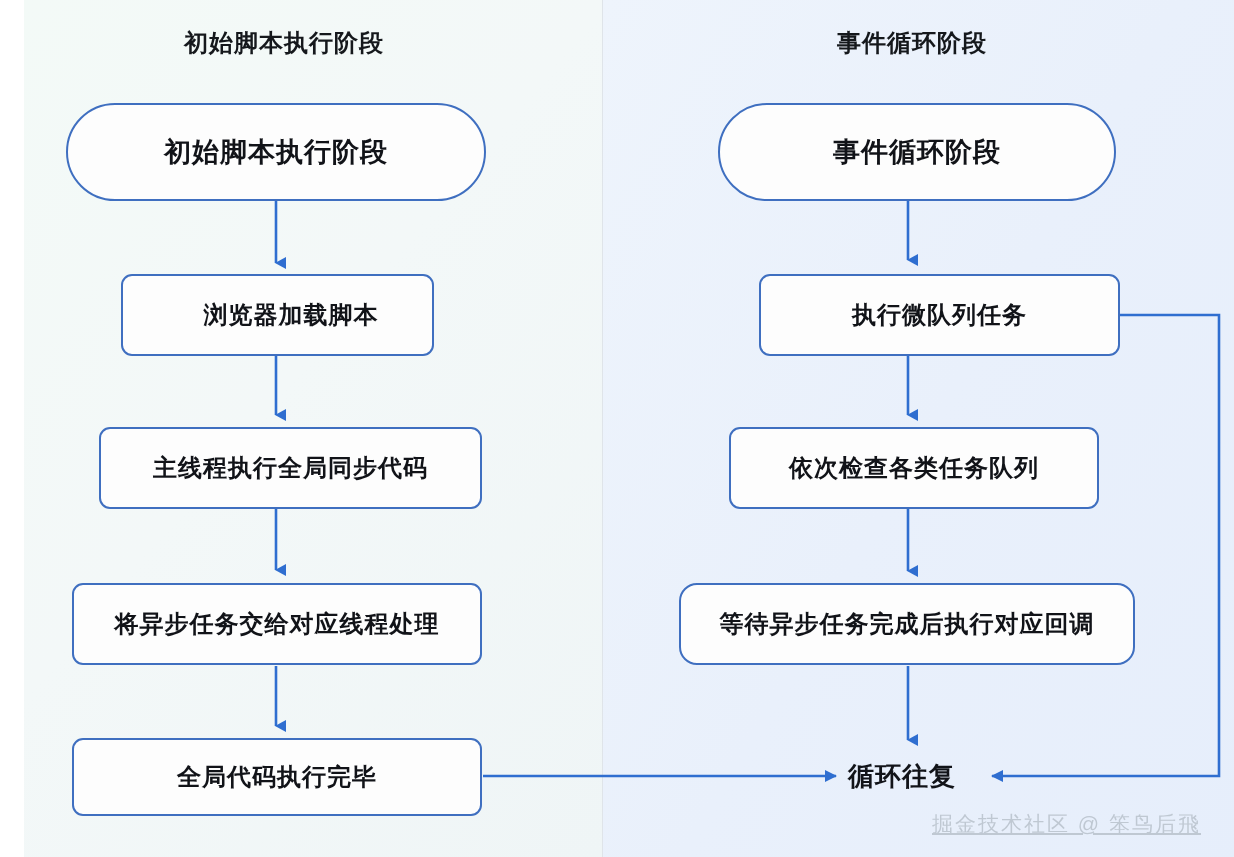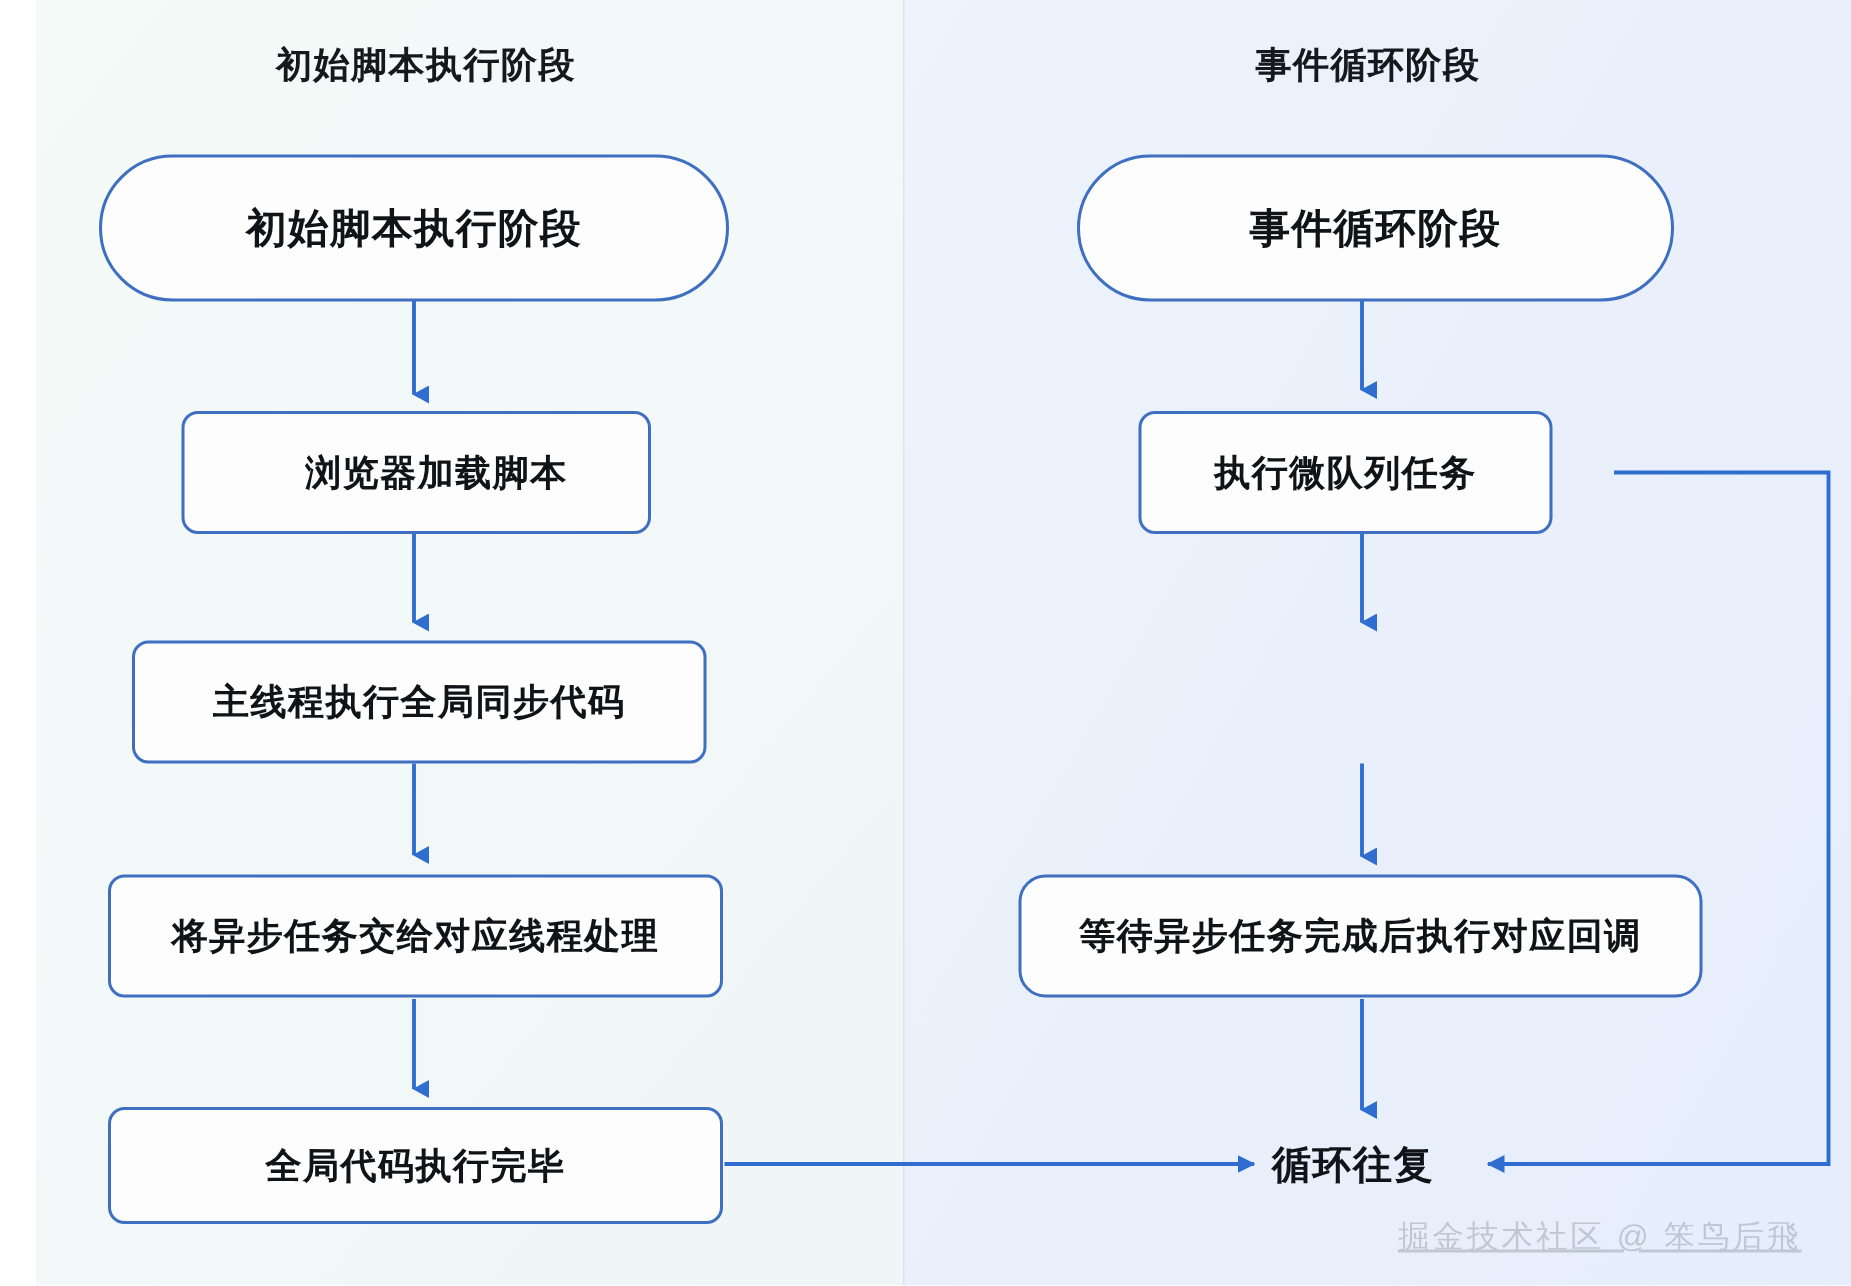--- a/index.html
+++ b/index.html
@@ -155,40 +155,43 @@
   </svg>
 
   <div class="node stadium" style="left:42px; top:103px; width:420px; height:98px;">
     <span>初始脚本执行阶段</span>
   </div>
 
   <div class="node step" style="left:97px; top:274px; width:313px; height:82px;padding-left:27px;">
     <span>浏览器加载脚本</span>
   </div>
 
-  <div class="node step" style="left:64px; top:427px; width:383px; height:82px;">
+  <div class="node step" style="left:75px; top:427px; width:383px; height:82px;">
     <span>主线程执行全局同步代码</span>
   </div>
 
   <div class="node step" style="left:48px; top:583px; width:410px; height:82px;">
     <span>将异步任务交给对应线程处理</span>
   </div>
 
   <div class="node step" style="left:48px; top:738px; width:410px; height:78px;">
     <span>全局代码执行完毕</span>
   </div>
 
   <div class="node stadium" style="left:694px; top:103px; width:398px; height:98px;">
     <span>事件循环阶段</span>
   </div>
 
-  <div class="node step" style="left:735px; top:274px; width:276px; height:82px;">
+  <div class="node step" style="left:735px; top:274px; width:361px; height:82px;">
     <span>执行微队列任务</span>
   </div>
 
+  <div class="node step" style="left:705px; top:427px; width:370px; height:82px;">
+    <span>依次检查各类任务队列</span>
+  </div>
 
   <div class="node step" style="left:655px; top:583px; width:456px; height:82px;border-radius:18px;">
     <span>等待异步任务完成后执行对应回调</span>
   </div>
 
   <div class="plain-node" style="left:824px; top:757px; width:130px; height:38px;">
     <span>循环往复</span>
   </div>
 
   <div class="watermark" style="left:908px; top:810px;text-decoration:underline;">掘金技术社区 @ 笨鸟后飛</div>

